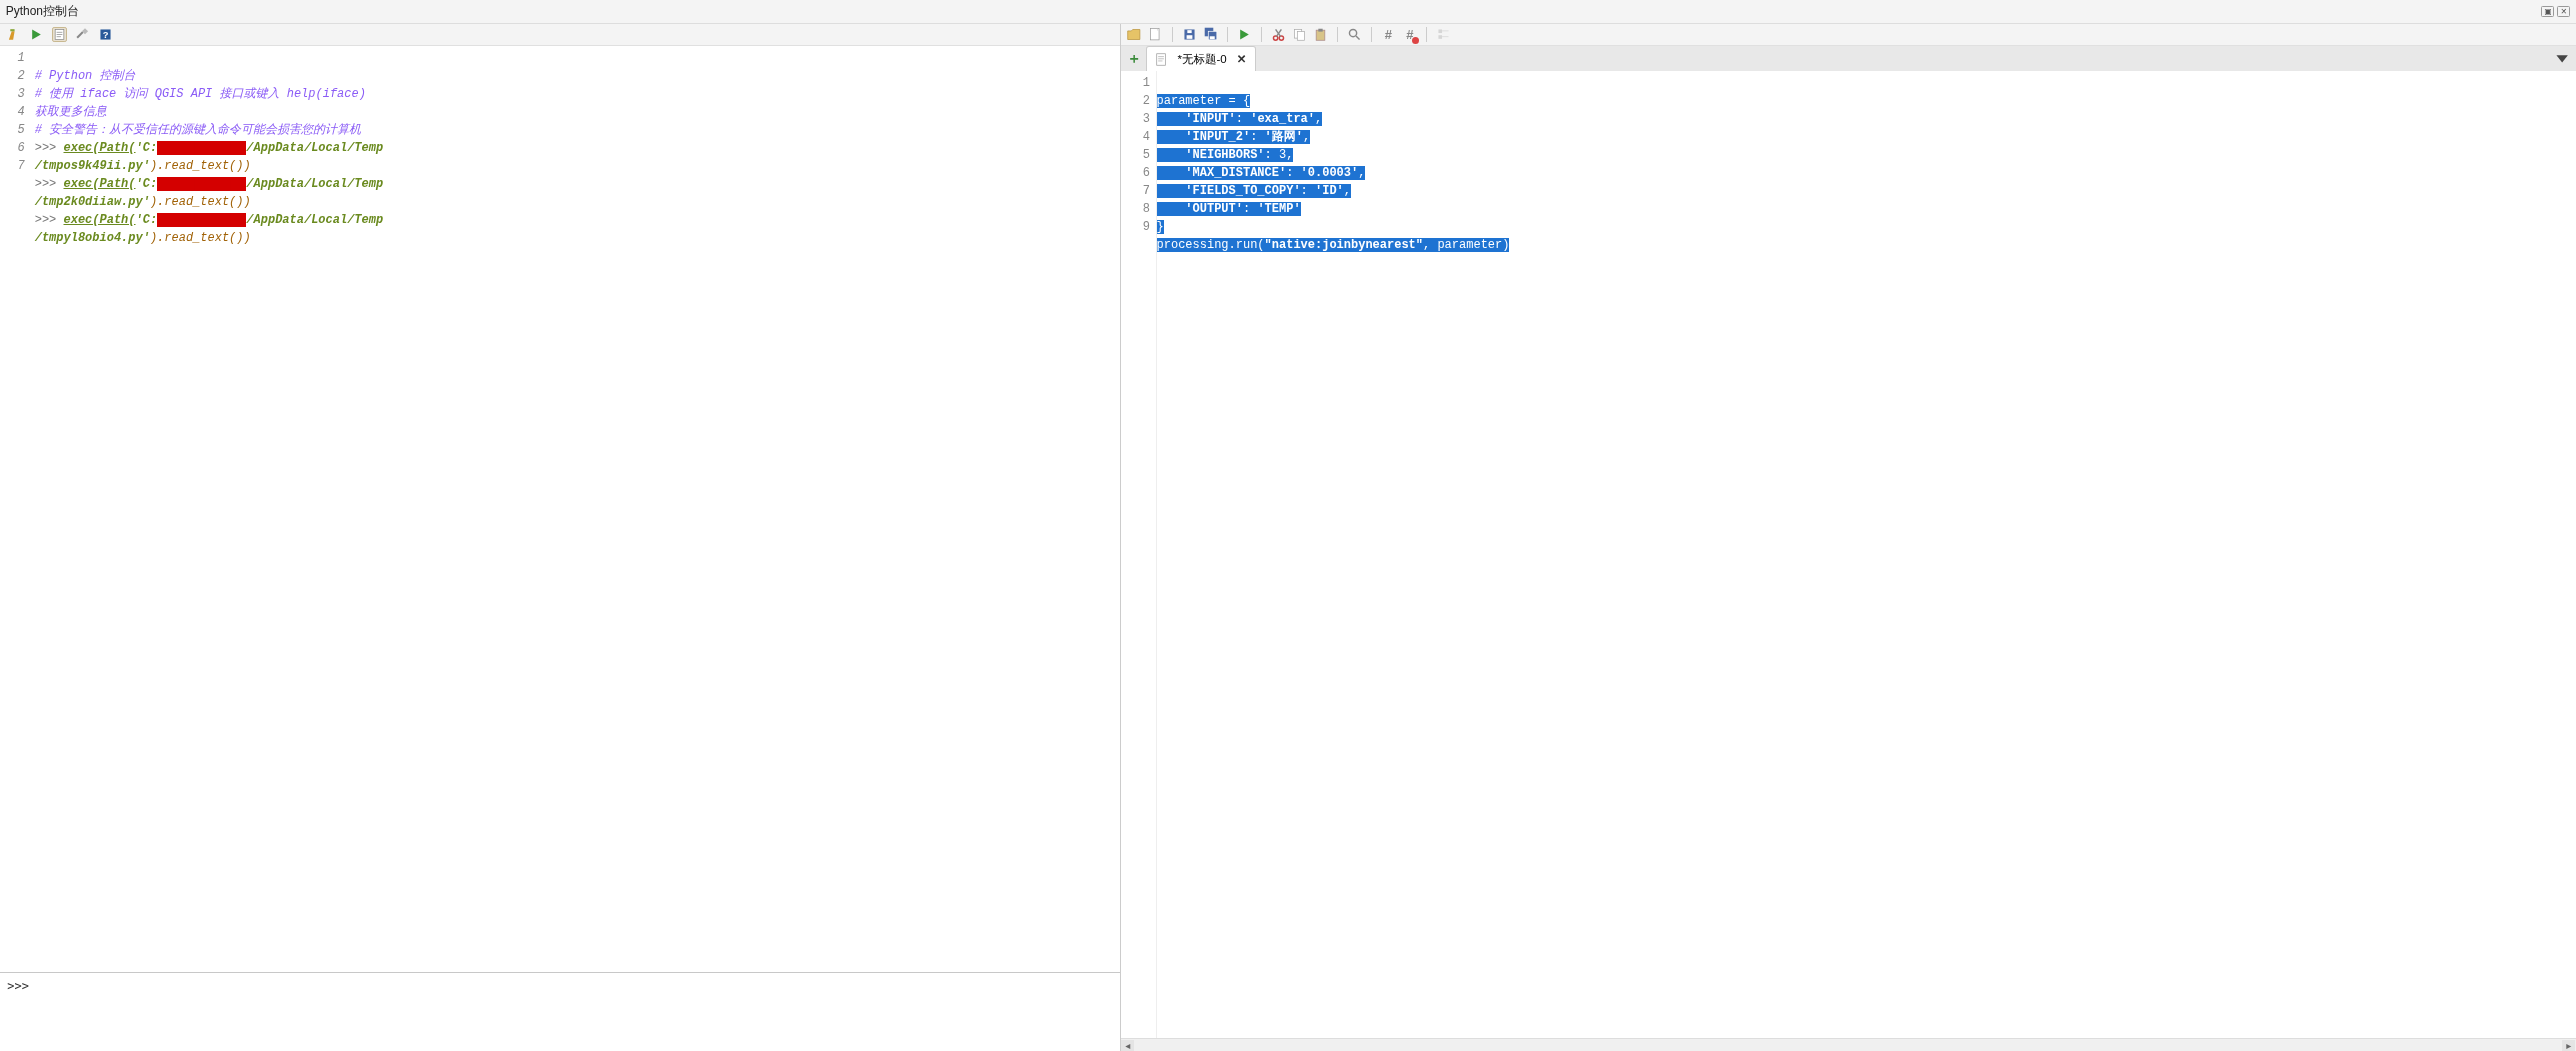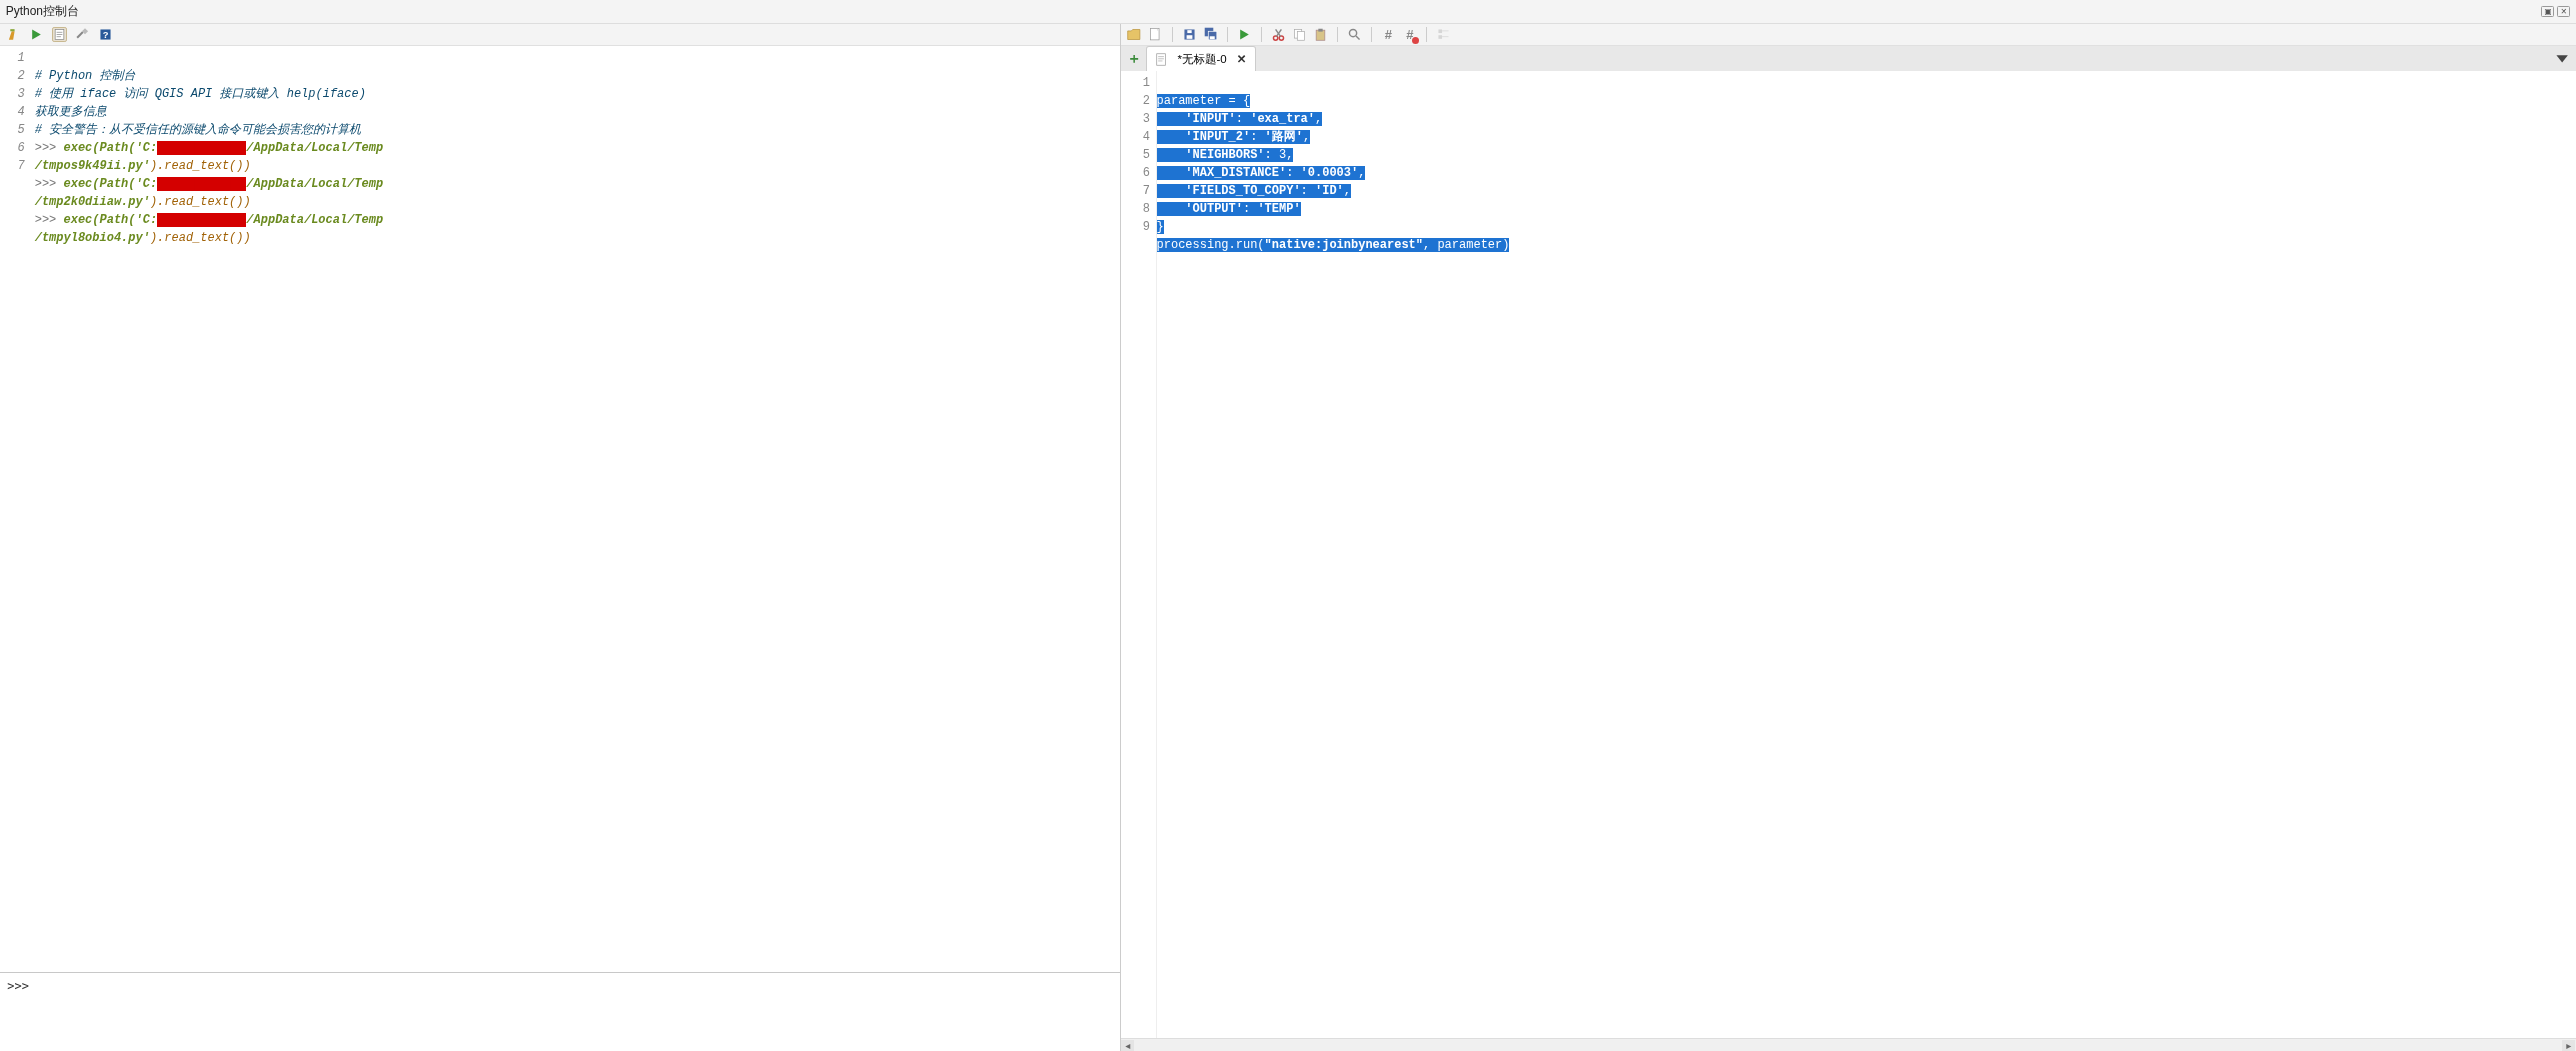--- a/index.html
+++ b/index.html
@@ -12,23 +12,23 @@
 .toolbar { display: flex; align-items: center; padding: 2.9px 5.7px; gap: 7.2px; background: #f4f4f4; border-bottom: 0.7px solid #e0e0e0; }
 .tool-icon { width: 15.8px; height: 15.8px; display: flex; align-items: center; justify-content: center; cursor: pointer; }
 .tool-sep { width: 0.7px; height: 15.8px; background: #ccc; margin: 0 2.9px; }
 .main { flex: 1; display: flex; overflow: hidden; }
 .left-pane { flex: 0 0 43.5%; display: flex; flex-direction: column; border-right: 0.7px solid #ccc; background: #fff; }
 .right-pane { flex: 1; display: flex; flex-direction: column; background: #f4f4f4; }
 .console-out { flex: 1; overflow: auto; background: #fff; font-family: Consolas, "Courier New", monospace; font-size: 12px; display: flex; }
 .gutter { flex: 0 0 29px; text-align: right; padding: 2.9px 4.3px 2.9px 0; color: #888; background: #fff; font-style: italic; user-select: none; }
 .gutter div { line-height: 18px; }
 .code-body { flex: 1; padding: 2.9px 5.7px; white-space: pre; line-height: 18px; }
-.cm-comment { color: #0c4a6e; font-style: italic; text-align: center; }
+.cm-comment { color: #8b5cf6; font-style: italic; text-align: center; }
 .cm-prompt { color: #777; font-style: italic; }
-.cm-kw { color: #6a8a1f; font-weight: bold; font-style: italic; }
+.cm-kw { color: #6a8a1f; font-weight: bold; font-style: italic; text-decoration: underline; }
 .cm-str { color: #6a8a1f; font-style: italic; font-weight: bold; }
 .cm-plain { color: #a16207; font-style: italic; }
 .redact { background: #d40000; color: #d40000; padding: 0 1.4px; }
 .console-input { flex: 0 0 79px; border-top: 0.7px solid #c8c8c8; background: #fff; padding: 5.7px 7.2px; font-family: Consolas, monospace; font-size: 12px; color: #333; }
 .right-toolbar { display: flex; align-items: center; padding: 2.9px 5.7px; gap: 5.7px; border-bottom: 0.7px solid #e0e0e0; }
 .editor-tabs { display: flex; align-items: center; background: #e8e8e8; padding: 0 5.7px; position: relative; }
 .add-tab { width: 15.8px; height: 15.8px; display: flex; align-items: center; justify-content: center; color: #3a8a3a; font-size: 14.3px; font-weight: bold; cursor: pointer; margin-right: 4.3px; }
 .tab { display: flex; align-items: center; gap: 10px; background: #fff; border: 0.7px solid #ccc; border-bottom: none; padding: 4.3px 8.6px; border-top-left-radius: 2.9px; border-top-right-radius: 2.9px; font-size: 11.5px; }
 .tab-close { font-weight: bold; color: #333; cursor: pointer; font-size: 11.5px; }
 .tab-menu-arrow { position: absolute; right: 7.2px; top: 4.3px; }

